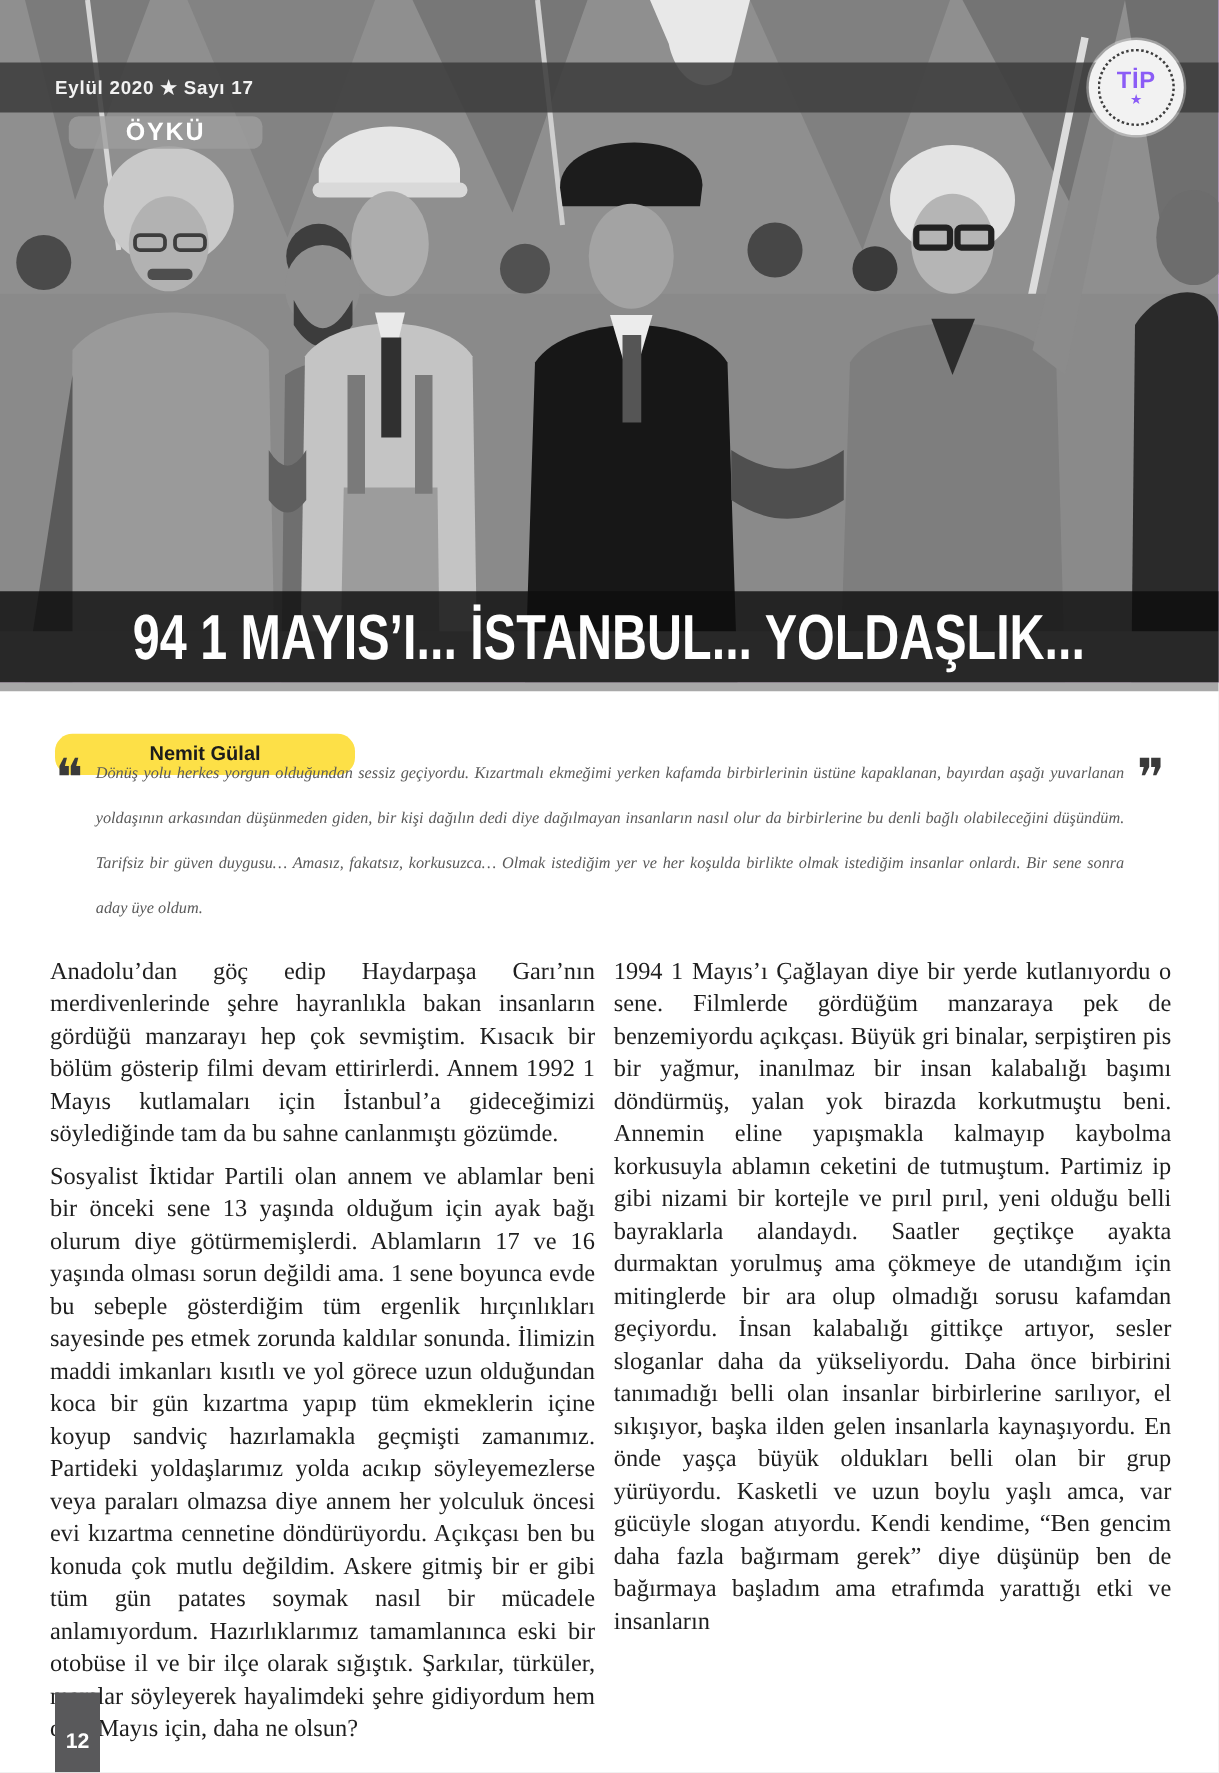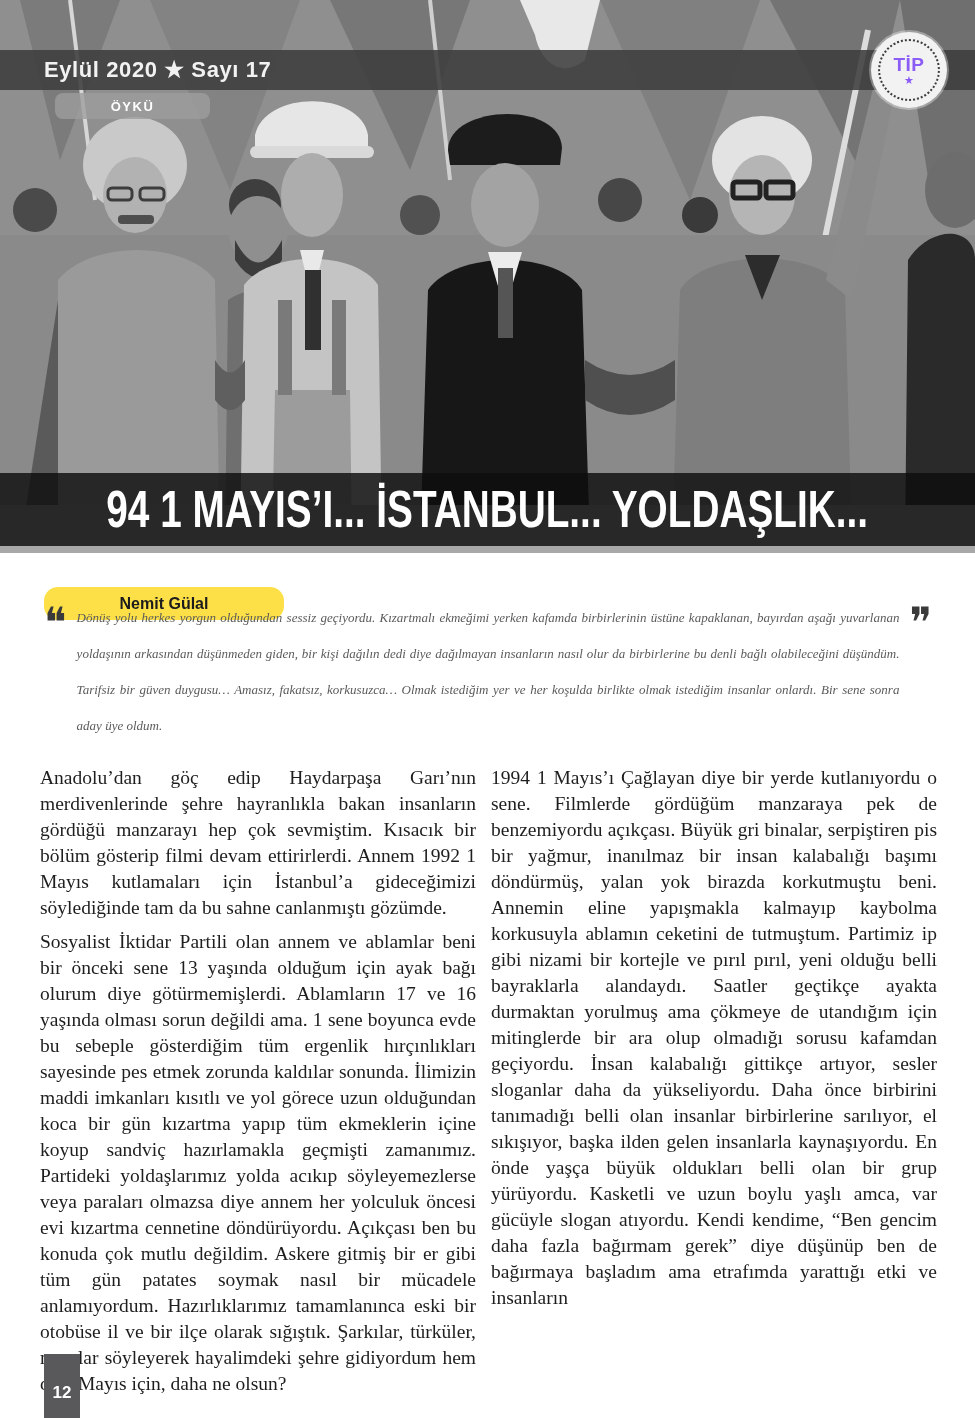--- a/index.html
+++ b/index.html
@@ -8,38 +8,38 @@
 
   
   .hero{position:absolute;top:0;left:0;width:975px;height:546px;background:#d946ef;}
   .hero svg{display:block;width:100%;height:100%;}
   .hero-strip{position:absolute;top:546px;left:0;width:975px;height:7px;background:#a8a8a8;}
 
   
   .header-bar{position:absolute;top:50px;left:0;width:975px;height:40px;
               background:rgba(62,62,62,0.88);display:flex;align-items:center;}
   .issue-text{color:#f2f2f2;font-family:"Liberation Sans",sans-serif;font-weight:700;
-              font-size:22px;letter-spacing:.6px;margin-left:44px;}
+              font-size:15px;letter-spacing:.6px;margin-left:44px;}
   .brand{position:absolute;right:120px;top:0;height:40px;display:flex;align-items:center;
          font-family:"Liberation Sans",sans-serif;font-size:33px;color:#fff;}
   .brand b{font-weight:800;}
   .brand span.light{font-weight:400;}
   .logo-circle{position:absolute;right:28px;top:-18px;width:76px;height:76px;border-radius:50%;
                background:#f2f2f2;display:flex;align-items:center;justify-content:center;
                box-shadow:0 0 0 2px rgba(255,255,255,.35);}
   .logo-inner{width:58px;height:58px;border-radius:50%;border:2px dotted #3c3c3c;
               display:flex;flex-direction:column;align-items:center;justify-content:center;
               font-family:"Liberation Sans",sans-serif;color:#8b5cf6;}
   .logo-tip{font-weight:800;font-size:19px;letter-spacing:.5px;line-height:1;}
   .logo-star{font-size:11px;line-height:1;margin-top:1px;}
 
   .category-tag{position:absolute;top:93px;left:55px;width:155px;height:26px;border-radius:8px;
                 background:rgba(158,158,158,0.78);color:#fff;display:flex;align-items:center;
                 justify-content:center;font-family:"Liberation Sans",sans-serif;font-weight:700;
-                font-size:13px;letter-spacing:1.5px;text-align:center;}
+                font-size:20px;letter-spacing:1.5px;text-align:center;}
 
   
   .title-band{position:absolute;left:0;bottom:0;width:975px;height:73px;
               background:rgba(14,14,14,0.82);display:flex;align-items:center;justify-content:center;}
   .article-title{color:#fff;font-family:"Liberation Sans",sans-serif;font-weight:800;
                  font-size:51px;white-space:nowrap;transform:scaleX(0.76);transform-origin:center;
                  letter-spacing:0;}
 
   
   .author-tag{position:absolute;top:551px;left:44px;width:240px;height:33px;border-radius:14px;

